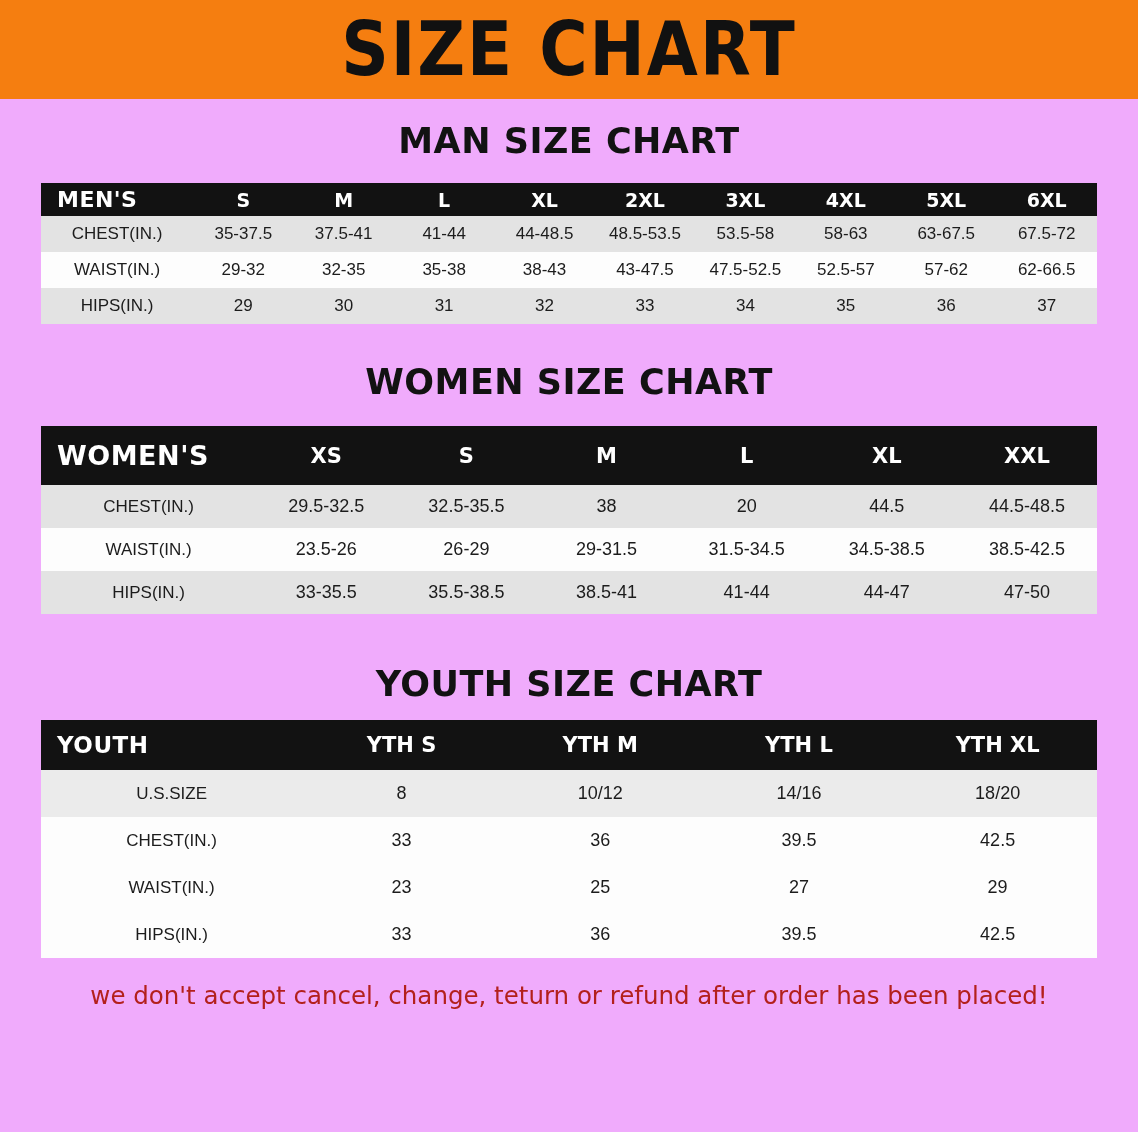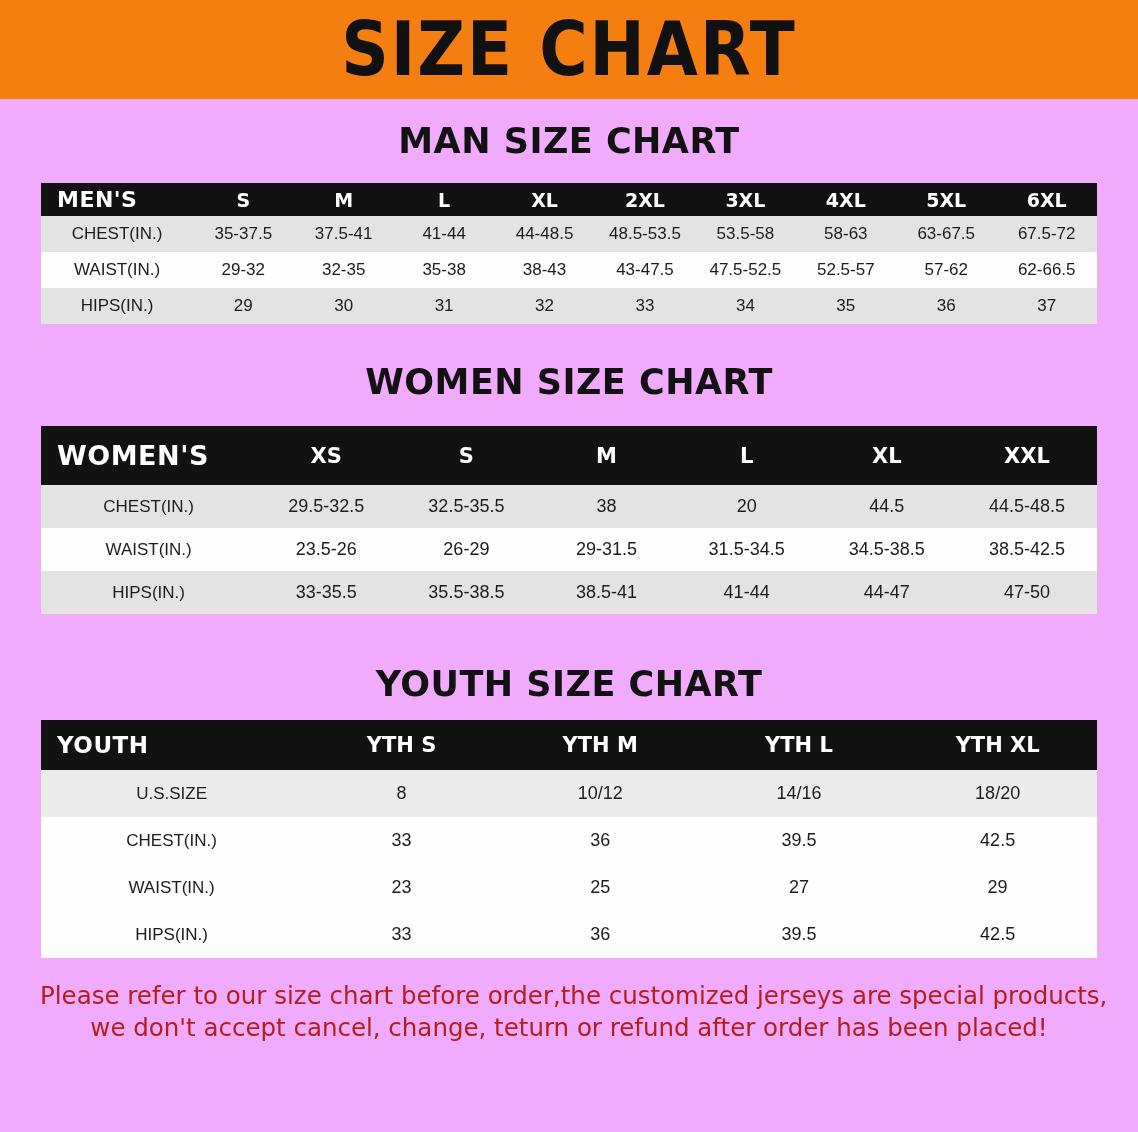--- a/index.html
+++ b/index.html
@@ -302,17 +302,16 @@
           <td>33</td>
           <td>36</td>
           <td>39.5</td>
           <td>42.5</td>
         </tr>
       </tbody>
     </table>
   </div>
 
   <div class="note">
-    <div>Please refer to our size chart before order,the customized jerseys are special products,</div>
     <div>we don't accept cancel, change, teturn or refund after order has been placed!</div>
   </div>
 
 </div>
 
 </body></html>

